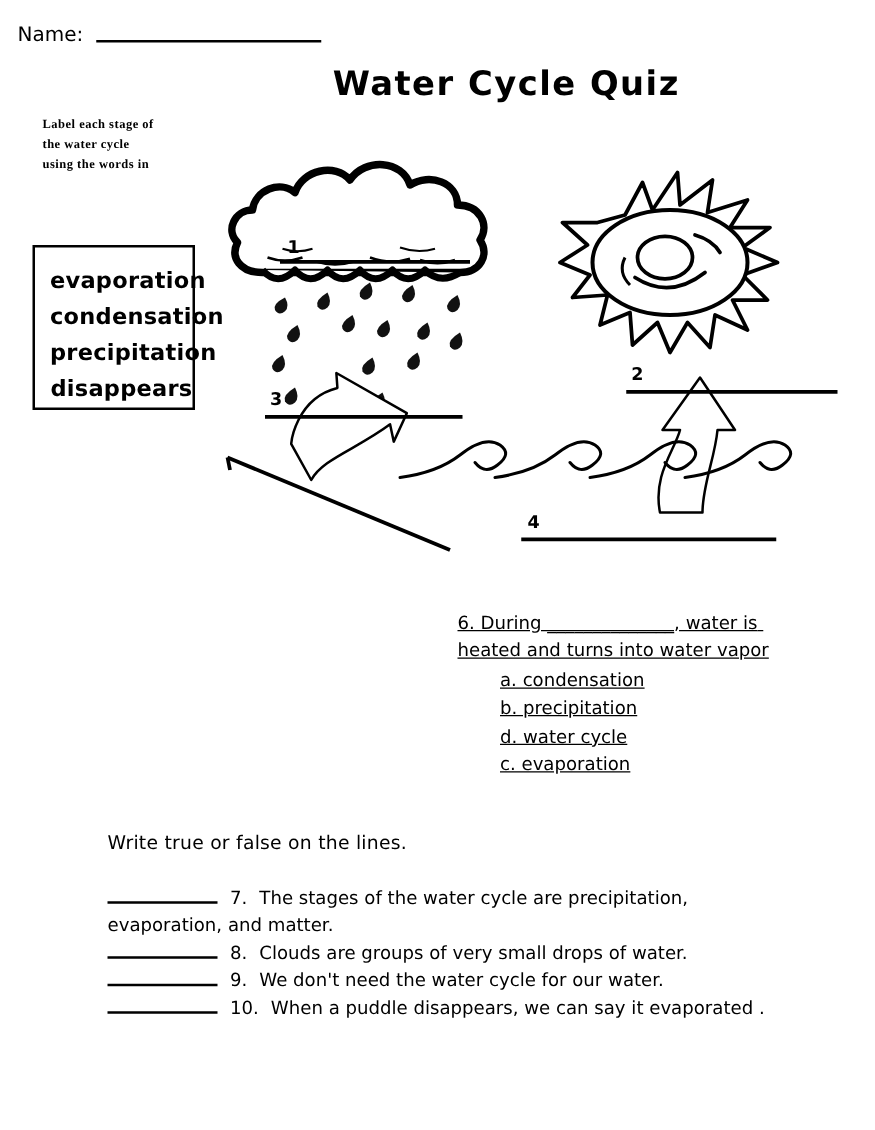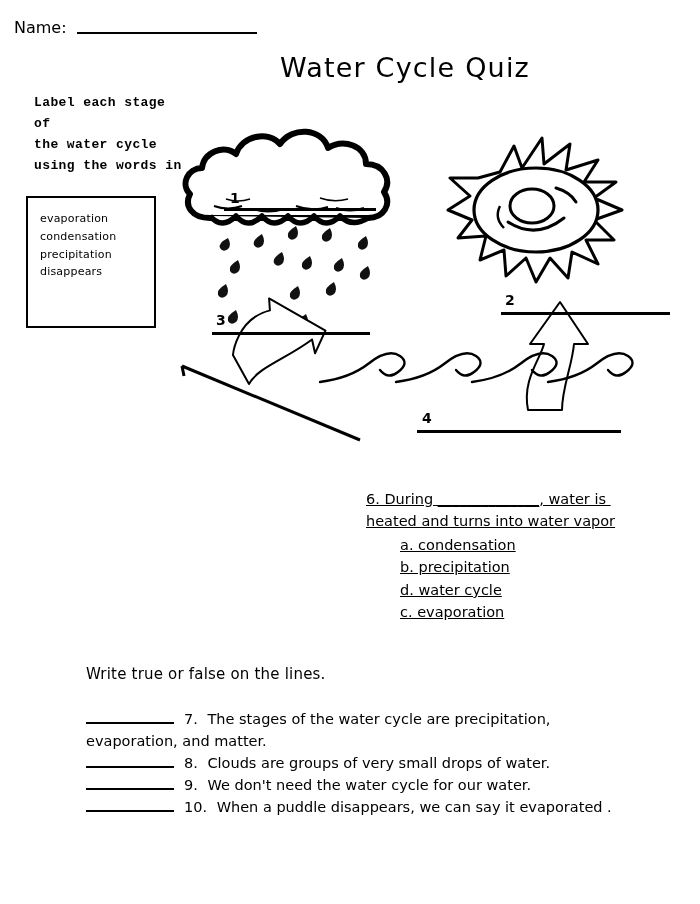--- a/index.html
+++ b/index.html
@@ -44,55 +44,56 @@
   
   #page-title {
     position: absolute;
     left: 0;
     top: 52px;
     width: 700px;
     text-align: center;
     padding-left: 110px;
     box-sizing: border-box;
     font-family: "DejaVu Sans", sans-serif;
-    font-weight: normal;
+    font-weight: bold;
     font-size: 27px;
     letter-spacing: 1.2px;
   }
 
   
   #instructions {
     position: absolute;
     left: 34px;
     top: 92px;
     width: 150px;
-    font-family: Liberation Mono, monospace;
-    font-size: 13px;
+    font-family: Liberation Serif, serif;
+    font-size: 10px;
     font-weight: bold;
     line-height: 1.62;
     letter-spacing: 0.4px;
   }
 
   
   #word-bank {
     position: absolute;
     left: 26px;
     top: 196px;
     width: 130px;
     height: 132px;
     border: 2.5px solid #000;
     box-sizing: border-box;
     padding: 12px 0 0 12px;
   }
   #word-bank .word {
     font-family: "DejaVu Sans", sans-serif;
-    font-size: 11px;
-    font-weight: normal;
+    font-size: 18px;
+    font-weight: bold;
     line-height: 1.62;
     letter-spacing: 0.2px;
+    text-align: right;
   }
 
   
   #diagram {
     position: absolute;
     left: 170px;
     top: 110px;
     width: 500px;
     height: 340px;
   }

